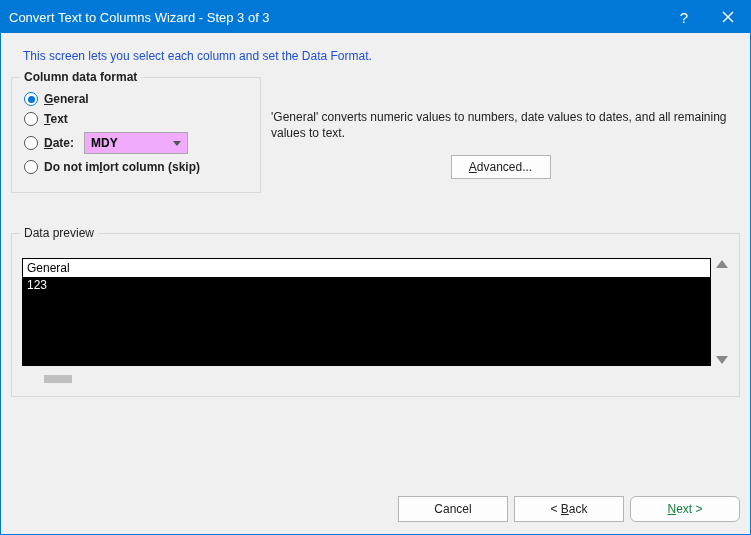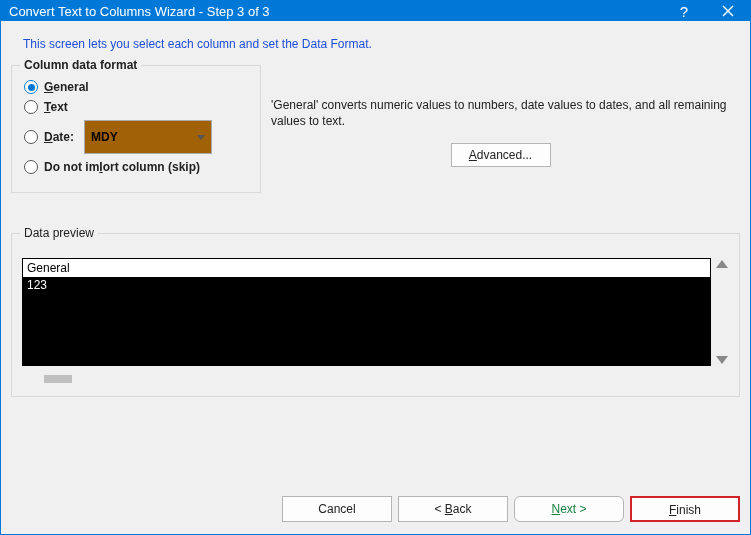--- a/index.html
+++ b/index.html
@@ -1,33 +1,33 @@
 <!DOCTYPE html>
 <html><head>
 <meta charset="utf-8">
 <style>
   * { box-sizing: border-box; font-family: "Segoe UI", Tahoma, sans-serif; font-size: 12px; }
   body { margin: 0; background: #888; width: 751px; height: 535px; overflow: hidden; }
   .dialog { width: 751px; height: 535px; background: #f0f0f0; border: 1px solid #0078d7; }
-  .titlebar { height: 20px; background: #0078d7; color: #fff; display: flex; align-items: center; }
+  .titlebar { height: 32px; background: #0078d7; color: #fff; display: flex; align-items: center; }
   .titlebar .title { flex: 1; padding-left: 8px; font-size: 13px; }
   .tb-btn { width: 44px; height: 32px; display: flex; align-items: center; justify-content: center; color: #fff; }
   .tb-btn svg { width: 12px; height: 12px; stroke: #fff; stroke-width: 1.4; fill: none; }
   .body { padding: 10px 10px 0 10px; }
   .intro { margin: 6px 0 14px 12px; color: #1d4ed8; }
   .row { display: flex; align-items: flex-start; }
   .fieldset { border: 1px solid #d9d9d9; padding: 8px 12px 12px 12px; width: 250px; position: relative; margin-bottom: 14px; font-weight: bold; }
   .legend { position: absolute; top: -8px; left: 8px; background: #f0f0f0; padding: 0 4px; color: #222; }
   .radio-row { display: flex; align-items: center; margin: 6px 0; }
   .radio-outer { width: 14px; height: 14px; border: 1px solid #555; border-radius: 50%; display: flex; align-items: center; justify-content: center; margin-right: 6px; background: #fff; }
   .radio-outer.sel { border-color: #0078d7; }
   .radio-inner { width: 7px; height: 7px; border-radius: 50%; background: #0078d7; }
   .opt-label { color: #222; }
   .underline-letter { text-decoration: underline; }
-  .date-select { margin-left: 10px; width: 128px; height: 22px; border: 1px solid #a9a9a9; background: #a16207; display: flex; align-items: center; justify-content: space-between; padding: 16px 6px; }
+  .date-select { margin-left: 10px; width: 104px; height: 22px; border: 1px solid #a9a9a9; background: #f0abfc; display: flex; align-items: center; justify-content: space-between; padding: 4px 6px; }
   .dropdown-caret { width: 0; height: 0; border-left: 4px solid transparent; border-right: 4px solid transparent; border-top: 5px solid #555; }
   .general-note { margin: 32px 0 0 10px; color: #222; max-width: 470px; line-height: 1.35; }
   .adv-row { text-align: center; margin-top: 14px; }
   .btn { display: inline-block; min-width: 100px; height: 24px; line-height: 22px; background: #fdfdfd; border: 1px solid #b5b5b5; text-align: center; color: #222; padding: 0 14px; }
   .dest-row { display: flex; align-items: center; margin: 8px 0 14px 0; }
   .dest-label { width: 100px; }
   .dest-input { flex: 1; height: 24px; border: 1px solid #888; background: #fff; padding: 0 4px; display: flex; align-items: center; }
   .range-btn { width: 24px; height: 24px; border: 1px solid #888; border-left: none; background: #fff; display: flex; align-items: center; justify-content: center; }
   .preview-set { border: 1px solid #d9d9d9; padding: 10px; position: relative; margin-top: 26px; }
   .preview-area { display: flex; align-items: stretch; margin-top: 14px; }
@@ -122,16 +122,15 @@
       <div class="hscroll">
         <div class="hscroll-thumb"></div>
       </div>
     </div>
   </div>
 
   <div class="footer">
     <span class="btn">Cancel</span>
     <span class="btn"><span>&lt; </span><span class="underline-letter">B</span><span>ack</span></span>
     <span class="btn disabled"><span class="underline-letter">N</span><span>ext &gt;</span></span>
-    <span class="btn finish"><span class="underline-letter">F</span><span>inish</span></span>
   </div>
 
 </div>
 
 </body></html>

